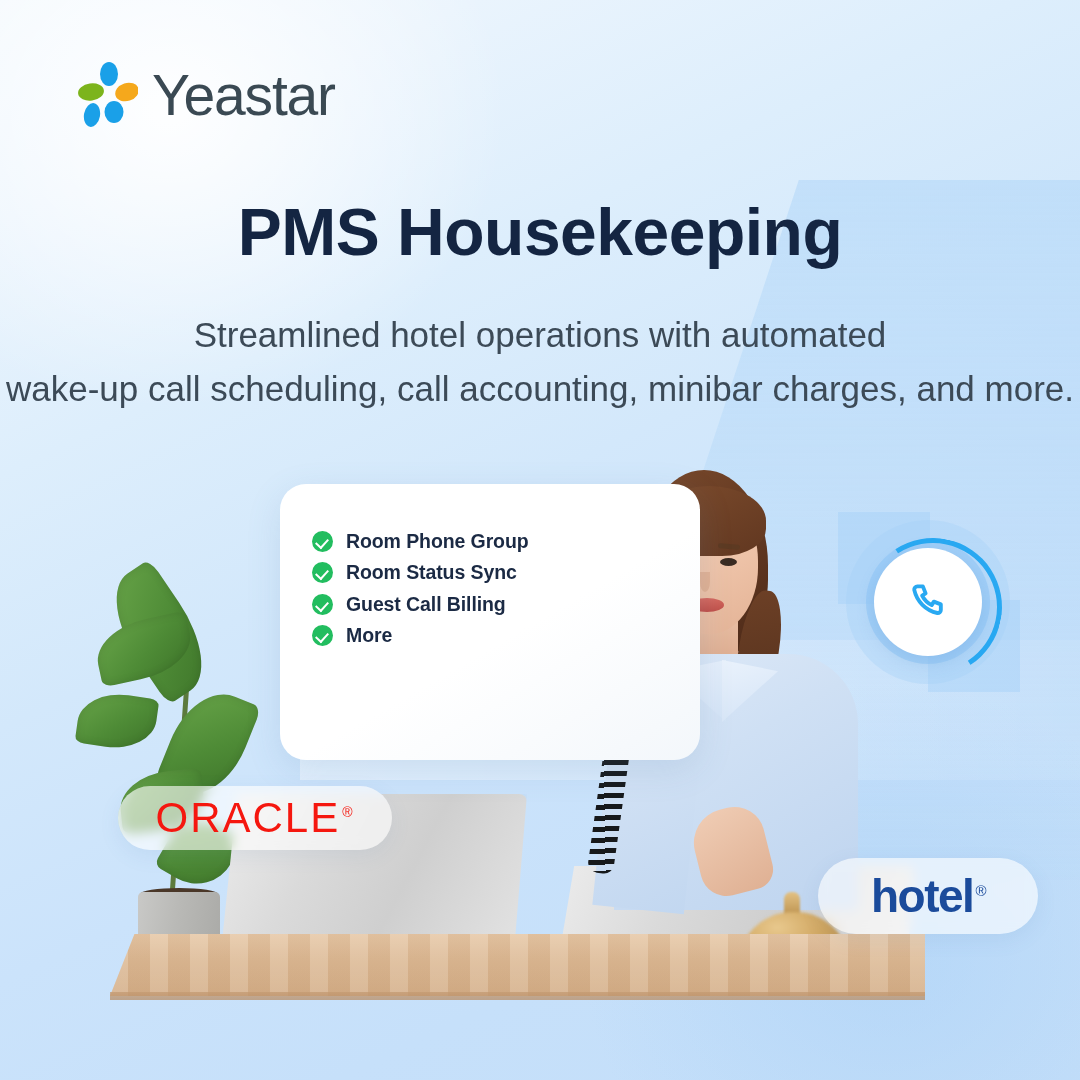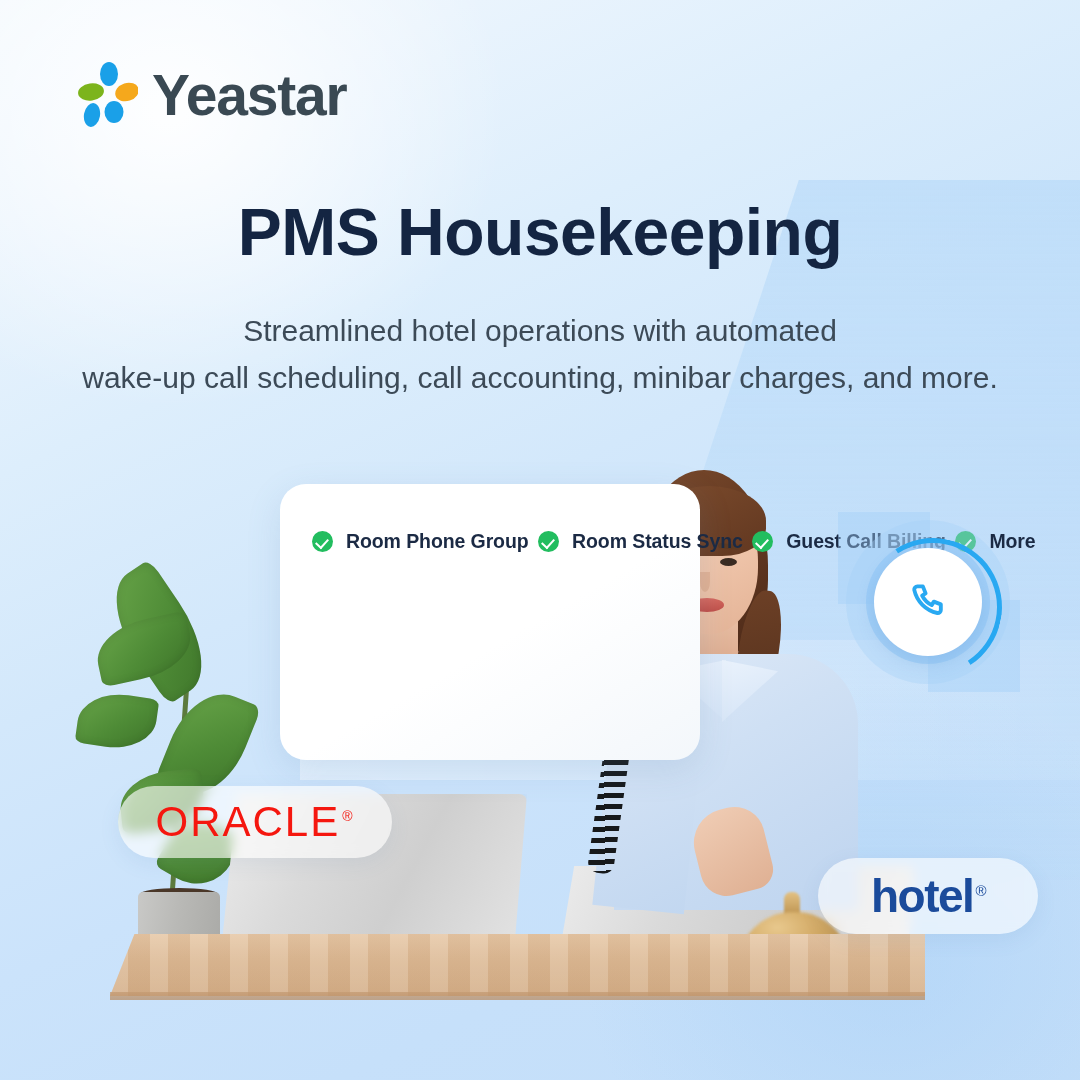--- a/index.html
+++ b/index.html
@@ -59,21 +59,21 @@
     position: absolute;
     left: 76px;
     top: 62px;
     display: flex;
     align-items: center;
     gap: 14px;
   }
   .logo-mark { width: 62px; height: 66px; display:block; }
   .logo-word {
     font-size: 57px;
-    font-weight: 700;
+    font-weight: 400;
     color: #3a4953;
     letter-spacing: -1.2px;
     line-height: 1;
   }
 
   
   .title {
     position: absolute;
     left: 0; right: 0;
     top: 196px;
@@ -82,21 +82,21 @@
     font-weight: 700;
     color: #142542;
     letter-spacing: -0.5px;
     line-height: 1.1;
   }
   .subtitle {
     position: absolute;
     left: 0; right: 0;
     top: 308px;
     text-align: center;
-    font-size: 30px;
+    font-size: 35px;
     font-weight: 400;
     color: #3c4a57;
     line-height: 1.55;
   }
   .subtitle span { display: block; }
 
   
   .feature-card {
     position: absolute;
     left: 280px;
@@ -106,21 +106,21 @@
     background: linear-gradient(150deg, #ffffff 0%, #ffffff 55%, #f3f7fb 100%);
     border-radius: 26px;
     box-shadow: 0 10px 34px rgba(90,130,175,0.16);
   }
   .feature-list {
     position: absolute;
     left: 312px;
     top: 530px;
     width: 420px;
     display: flex;
-    flex-direction: row;
+    flex-direction: column;
     gap: 9.5px;
   }
   .feature-item {
     display: flex;
     align-items: center;
     gap: 13px;
     height: 22px;
   }
   .check {
     width: 21px; height: 21px;
@@ -198,21 +198,21 @@
   .badge {
     position: absolute;
     border-radius: 40px;
     background: rgba(255,255,255,0.62);
     backdrop-filter: blur(6px);
     display: flex;
     align-items: center;
     justify-content: center;
     box-shadow: 0 6px 20px rgba(90,130,175,0.10);
   }
-  .badge-oracle { left: 118px; top: 786px; width: 274px; height: 72px; }
+  .badge-oracle { left: 118px; top: 786px; width: 274px; height: 64px; }
   .badge-micros { left: 818px; top: 858px; width: 220px; height: 76px; }
 
   .oracle-word {
     font-size: 42px;
     font-weight: 400;
     color: #f5170f;
     letter-spacing: 2px;
     font-family: "Liberation Sans", sans-serif;
     position: relative;
   }

